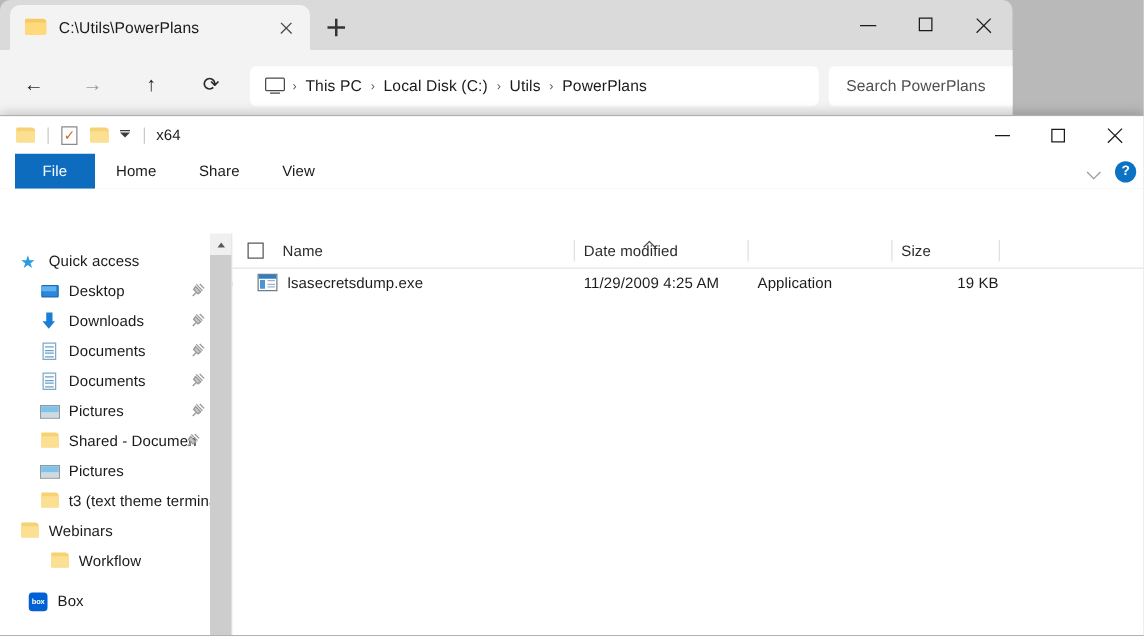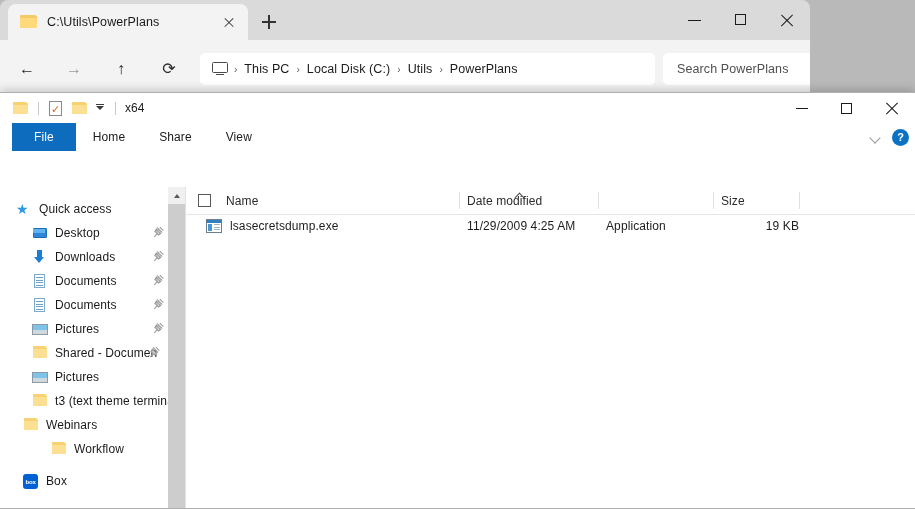--- a/index.html
+++ b/index.html
@@ -525,29 +525,29 @@
         </div>
 
         <div class="nav-item" style="top:202px;padding-left:32px;">
           <span class="nav-ico ico-folder">
               <span class="b"></span>
               <span class="f"></span>
             </span>
           <span class="nav-label">t3 (text theme termina</span>
         </div>
 
-        <div class="nav-item" style="top:226px;padding-left:23px;">
+        <div class="nav-item" style="top:226px;padding-left:16px;">
           <span class="nav-ico ico-folder">
               <span class="b"></span>
               <span class="f"></span>
             </span>
           <span class="nav-label">Webinars</span>
         </div>
 
-        <div class="nav-item" style="top:250px;padding-left:51px;">
+        <div class="nav-item" style="top:250px;padding-left:40px;">
           <span class="nav-ico ico-folder">
               <span class="b"></span>
               <span class="f"></span>
             </span>
           <span class="nav-label">Workflow</span>
         </div>
 
         <div class="nav-item" style="top:282px;padding-left:23px;">
           <span class="nav-ico">
               <span class="ico-box">box</span>

